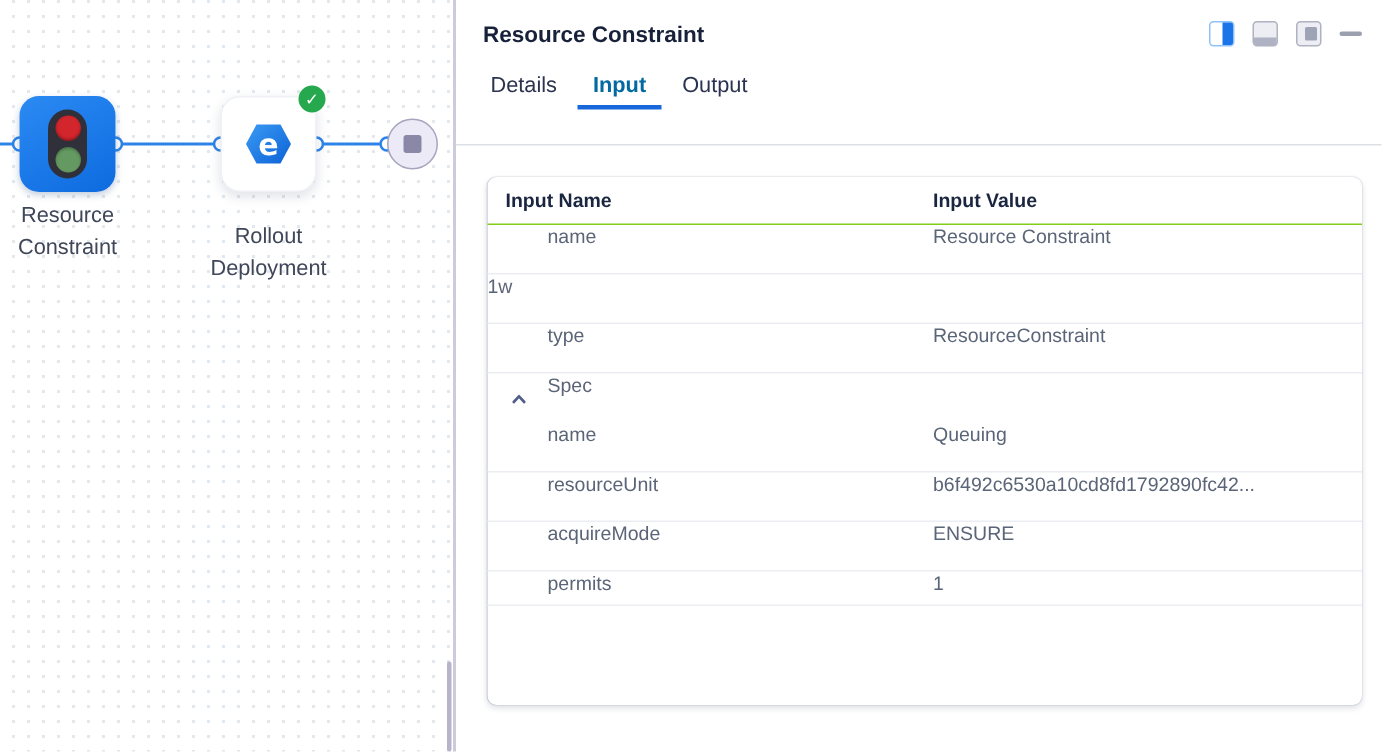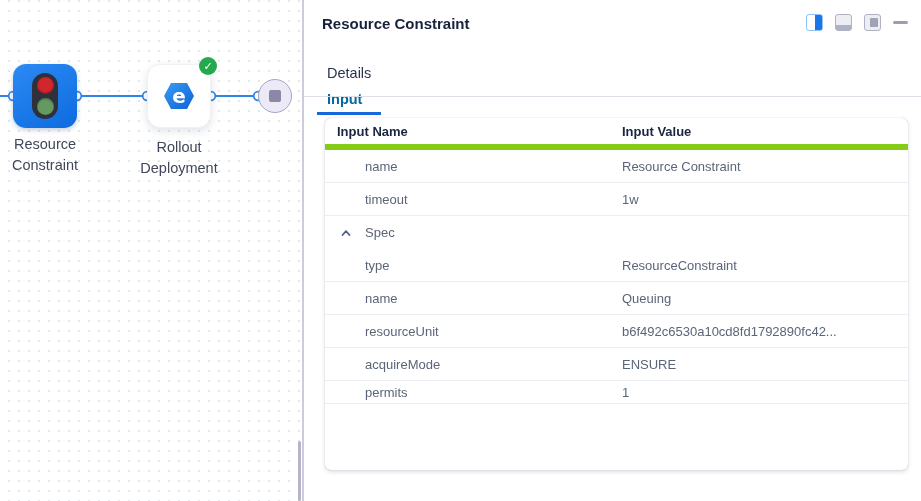--- a/index.html
+++ b/index.html
@@ -26,21 +26,21 @@
   .light.green { background: #649a61; box-shadow: inset 0 1px 2px rgba(0,0,0,.3); }
   .node-rd { left: 147px; top: 64px; background: #ffffff; border: 1px solid #f0f1f5;
     box-shadow: 0 3px 8px rgba(70,80,110,.16);
     display: flex; align-items: center; justify-content: center; }
   .badge { position: absolute; top: -8px; right: -7px; width: 18px; height: 18px;
     border-radius: 50%; background: #26a94e; color: #fff; font-size: 11px; font-weight: bold;
     display: flex; align-items: center; justify-content: center; }
   .node-label { position: absolute; width: 124px; text-align: center;
     font-size: 14.5px; line-height: 21px; color: #3f4759; }
   .label-rc { left: -17px; top: 134px; }
-  .label-rd { left: 117px; top: 137px; }
+  .label-rd { left: 117px; top: 148px; }
   .end-node { position: absolute; left: 258px; top: 79px; width: 34px; height: 34px;
     border-radius: 50%; background: #eceaf6; border: 1.5px solid #a7a4bf;
     display: flex; align-items: center; justify-content: center; }
   .end-square { width: 12px; height: 12px; background: #8b87a6; border-radius: 2px; }
   .canvas-scrollbar { position: absolute; left: 298px; top: 441px; width: 3px; height: 60px;
     background: #b7b4ca; border-radius: 2px; }
   .divider { position: absolute; left: 302px; top: 0; width: 2px; height: 501px; background: #cdcadc; }
 
   
   .panel { position: absolute; left: 304px; top: 0; width: 617px; height: 501px; background: #fff; }
@@ -48,34 +48,34 @@
   .win-controls { position: absolute; right: 13px; top: 14px; display: flex; align-items: center; gap: 12px; }
   .wicon { width: 17px; height: 17px; border-radius: 3px; position: relative; cursor: pointer; }
   .wicon.split { border: 1.5px solid #8fc2f8; background: #fff; }
   .wicon.split .half { position: absolute; right: 0; top: 0; width: 50%; height: 100%; background: #1b74e8; border-radius: 0 1.5px 1.5px 0; }
   .wicon.bottom { border: 1.5px solid #aeb2c2; background: #eceef3; }
   .wicon.bottom .strip { position: absolute; left: 0; bottom: 0; width: 100%; height: 5px; background: #aeb2c2; border-radius: 0 0 1.5px 1.5px; }
   .wicon.float { border: 1.5px solid #aeb2c2; background: #eceef3; }
   .wicon.float .sq { position: absolute; right: 2px; top: 3px; width: 8px; height: 9px; background: #9ea3b5; border-radius: 1px; }
   .minimize { width: 15px; height: 2.5px; background: #9aa0ae; border-radius: 2px; cursor: pointer; }
 
-  .tabs { position: absolute; left: 13px; top: 63px; display: flex; flex-direction: column; }
+  .tabs { position: absolute; left: 13px; top: 47px; display: flex; }
   .tab { line-height: 20px; padding: 0 10px 3px 10px; margin-right: 4px; font-size: 14.5px;
     color: #2a3450; cursor: pointer; border-bottom: 3px solid transparent; }
   .tab.active { font-weight: bold; border-bottom-color: #1868db; color: #0369a1; }
   .tabbar-line { position: absolute; left: 0; top: 96px; width: 617px; height: 1px; background: #dcdfe5; }
 
   .card { position: absolute; left: 21px; top: 118px; width: 583px; height: 352px;
     background: #fff; border-radius: 6px;
     box-shadow: 0 0 1px rgba(9,30,66,.32), 0 2px 4px rgba(9,30,66,.14); }
-  .thead { display: flex; height: 32px; align-items: center; border-bottom: 6px solid #84cc16;
+  .thead { display: flex; height: 32px; align-items: center; border-bottom: 1px solid #84cc16;
     font-size: 13px; font-weight: bold; color: #1a2540; }
   .col-name { padding-left: 12px; width: 297px; }
   .col-value { flex: 1; }
-  .trow { display: flex; height: 33px; align-items: center; font-size: 13px; color: #5b6578; position: relative; }
+  .trow { display: flex; height: 33px; font-size: 13px; color: #5b6578; position: relative; }
   .trow.bordered { border-bottom: 1px solid #ebedf2; }
   .trow:last-child { height: 23px; }
   .trow .name-cell { width: 297px; padding-left: 40px; }
   .trow .value-cell { flex: 1; padding-right: 14px; white-space: nowrap; overflow: hidden; text-overflow: ellipsis; }
   .chevron { position: absolute; left: 15px; top: 50%; margin-top: -6px; width: 12px; height: 12px; cursor: pointer; }
 </style>
 </head>
 <body>
 
 <div class="canvas">
@@ -151,34 +151,33 @@
       <div class="col-value">Input Value</div>
     </div>
     <div>
         <div class="trow bordered">
 
     <div class="name-cell">name</div>
     <div class="value-cell">Resource Constraint</div>
   </div>
         <div class="trow bordered">
 
-    <div class="name-cell">timeout</div>
     <div class="value-cell">1w</div>
+  </div>
+        <div class="trow bordered">
+
+    <div class="name-cell">type</div>
+    <div class="value-cell">ResourceConstraint</div>
   </div>
         <div class="trow">
     <svg class="chevron" viewBox="0 0 12 12">
       <polyline points="2.5,8 6,4.2 9.5,8" fill="none" stroke="#525e8a" stroke-width="1.8" stroke-linecap="round" stroke-linejoin="round"></polyline>
     </svg>
     <div class="name-cell">Spec</div>
     <div class="value-cell"></div>
-  </div>
-        <div class="trow bordered">
-
-    <div class="name-cell">type</div>
-    <div class="value-cell">ResourceConstraint</div>
   </div>
         <div class="trow bordered">
 
     <div class="name-cell">name</div>
     <div class="value-cell">Queuing</div>
   </div>
         <div class="trow bordered">
 
     <div class="name-cell">resourceUnit</div>
     <div class="value-cell">b6f492c6530a10cd8fd1792890fc42...</div>

